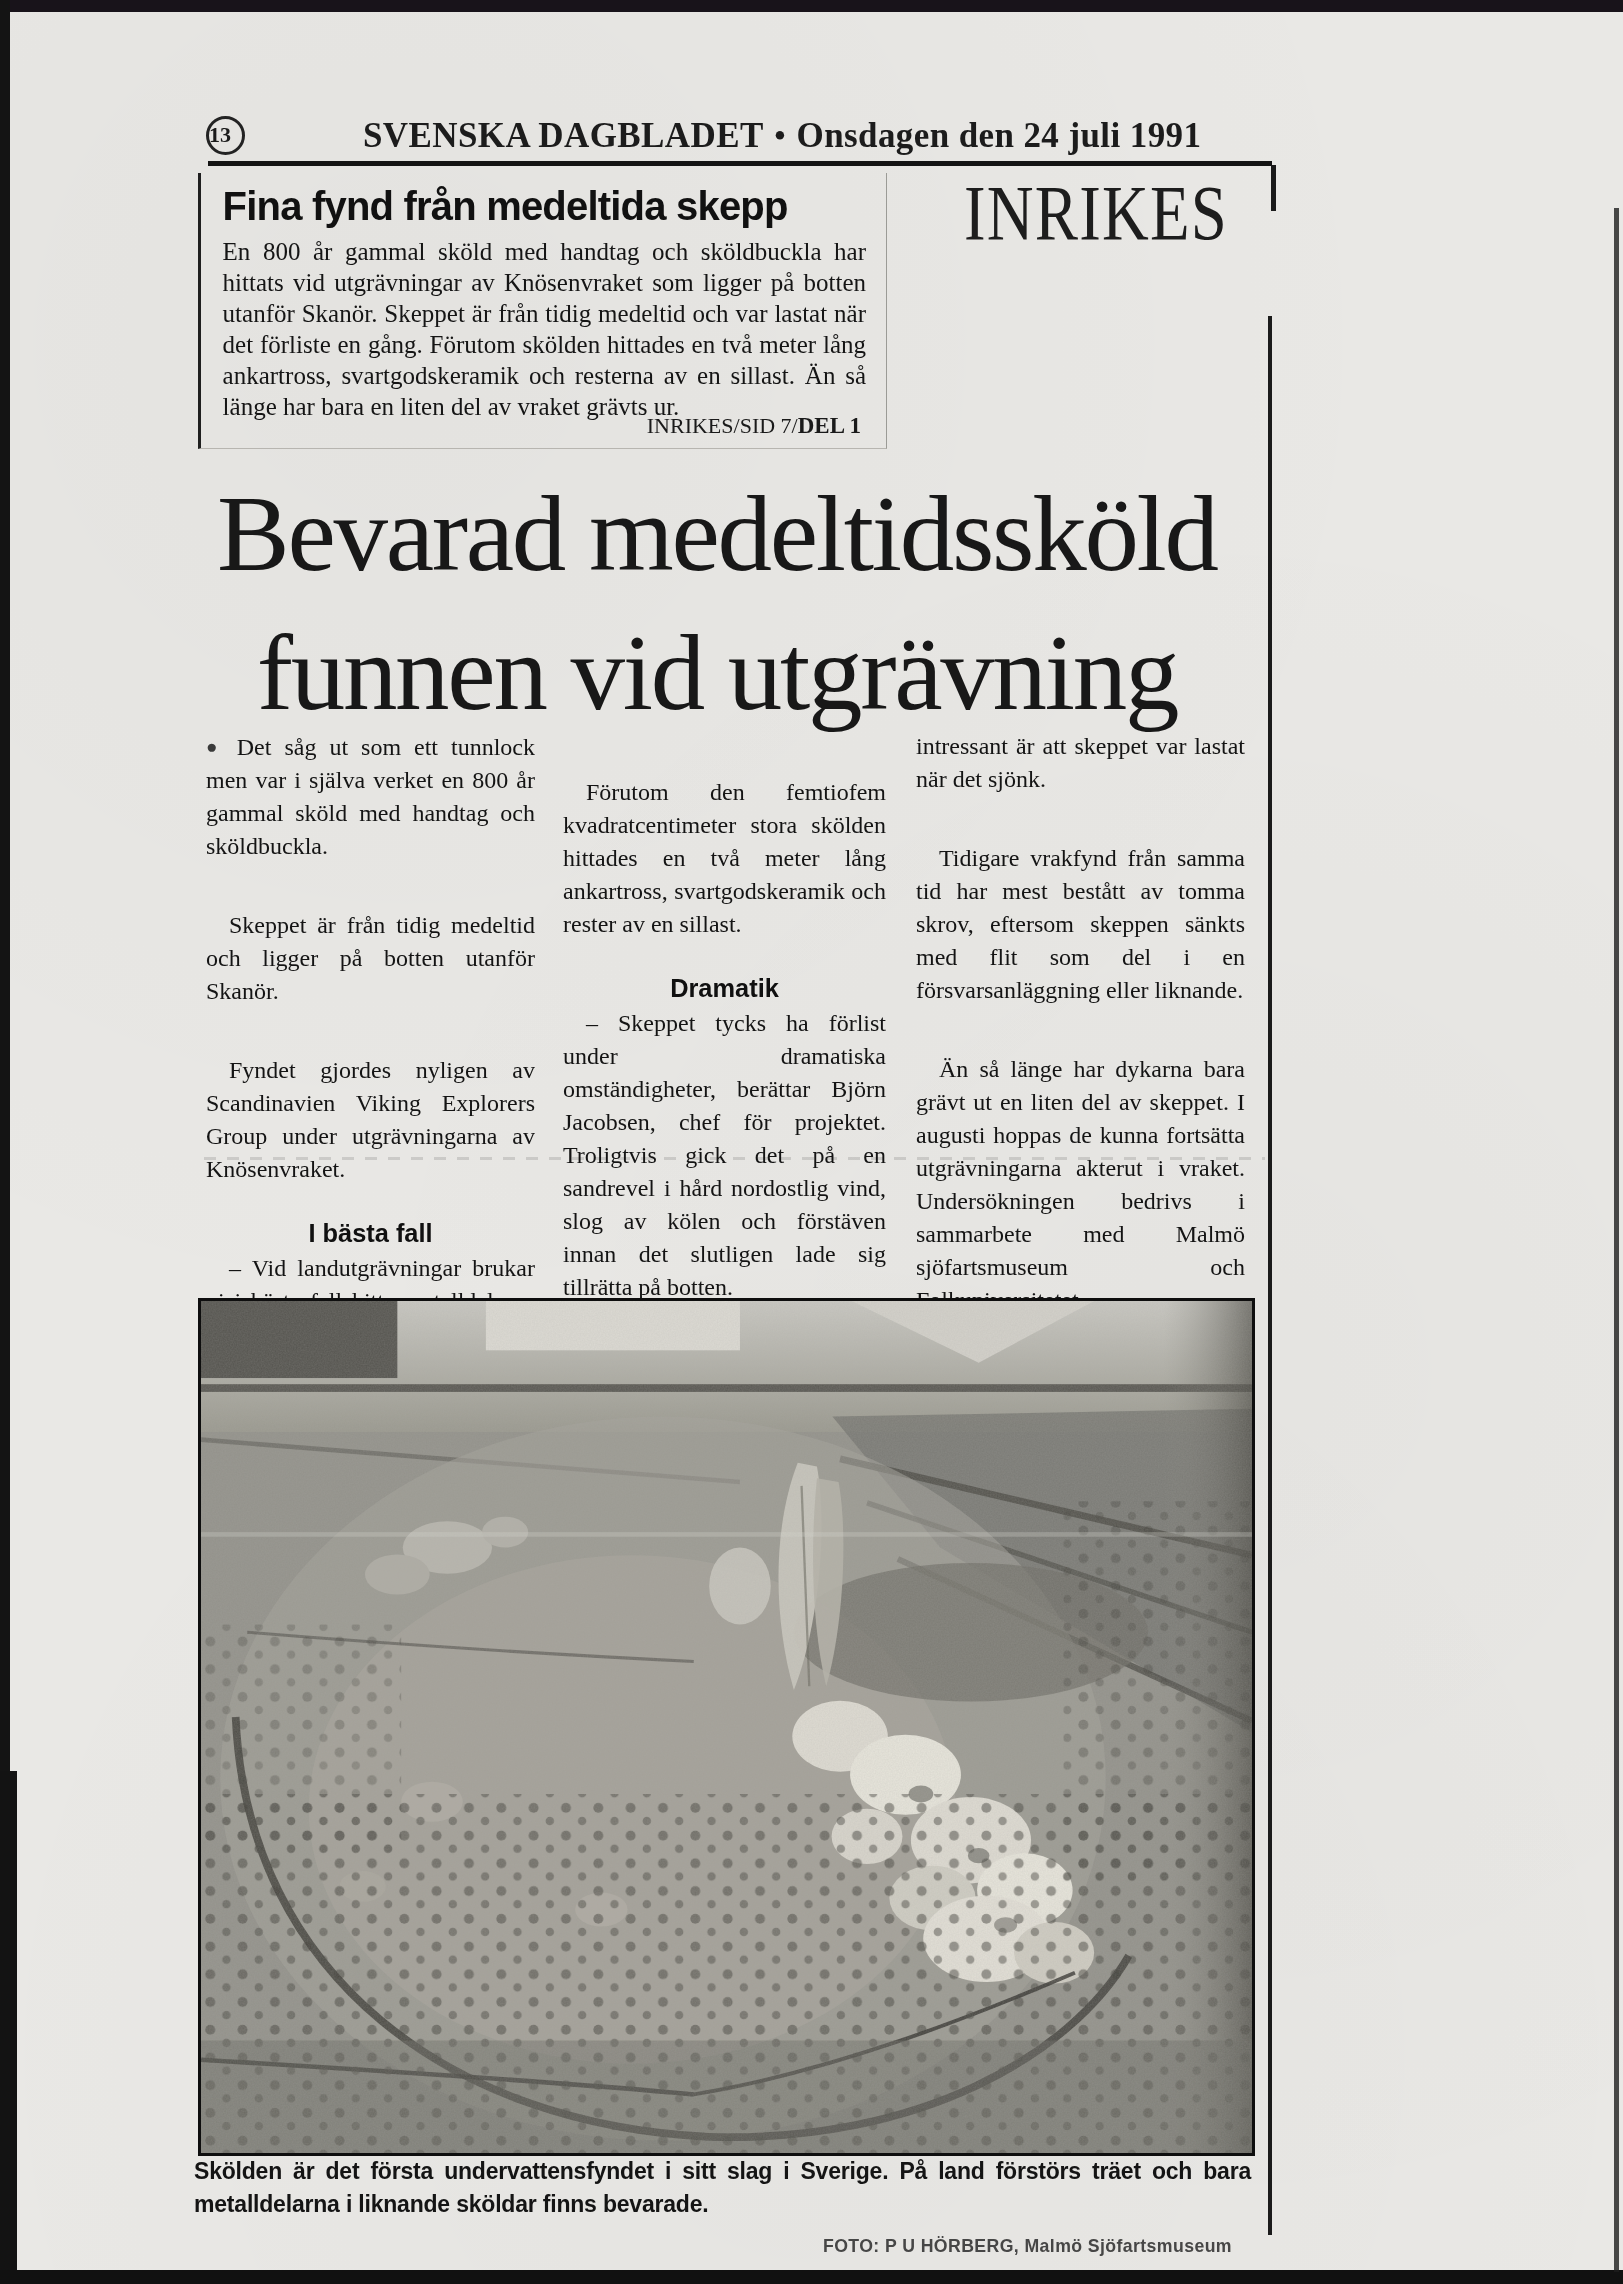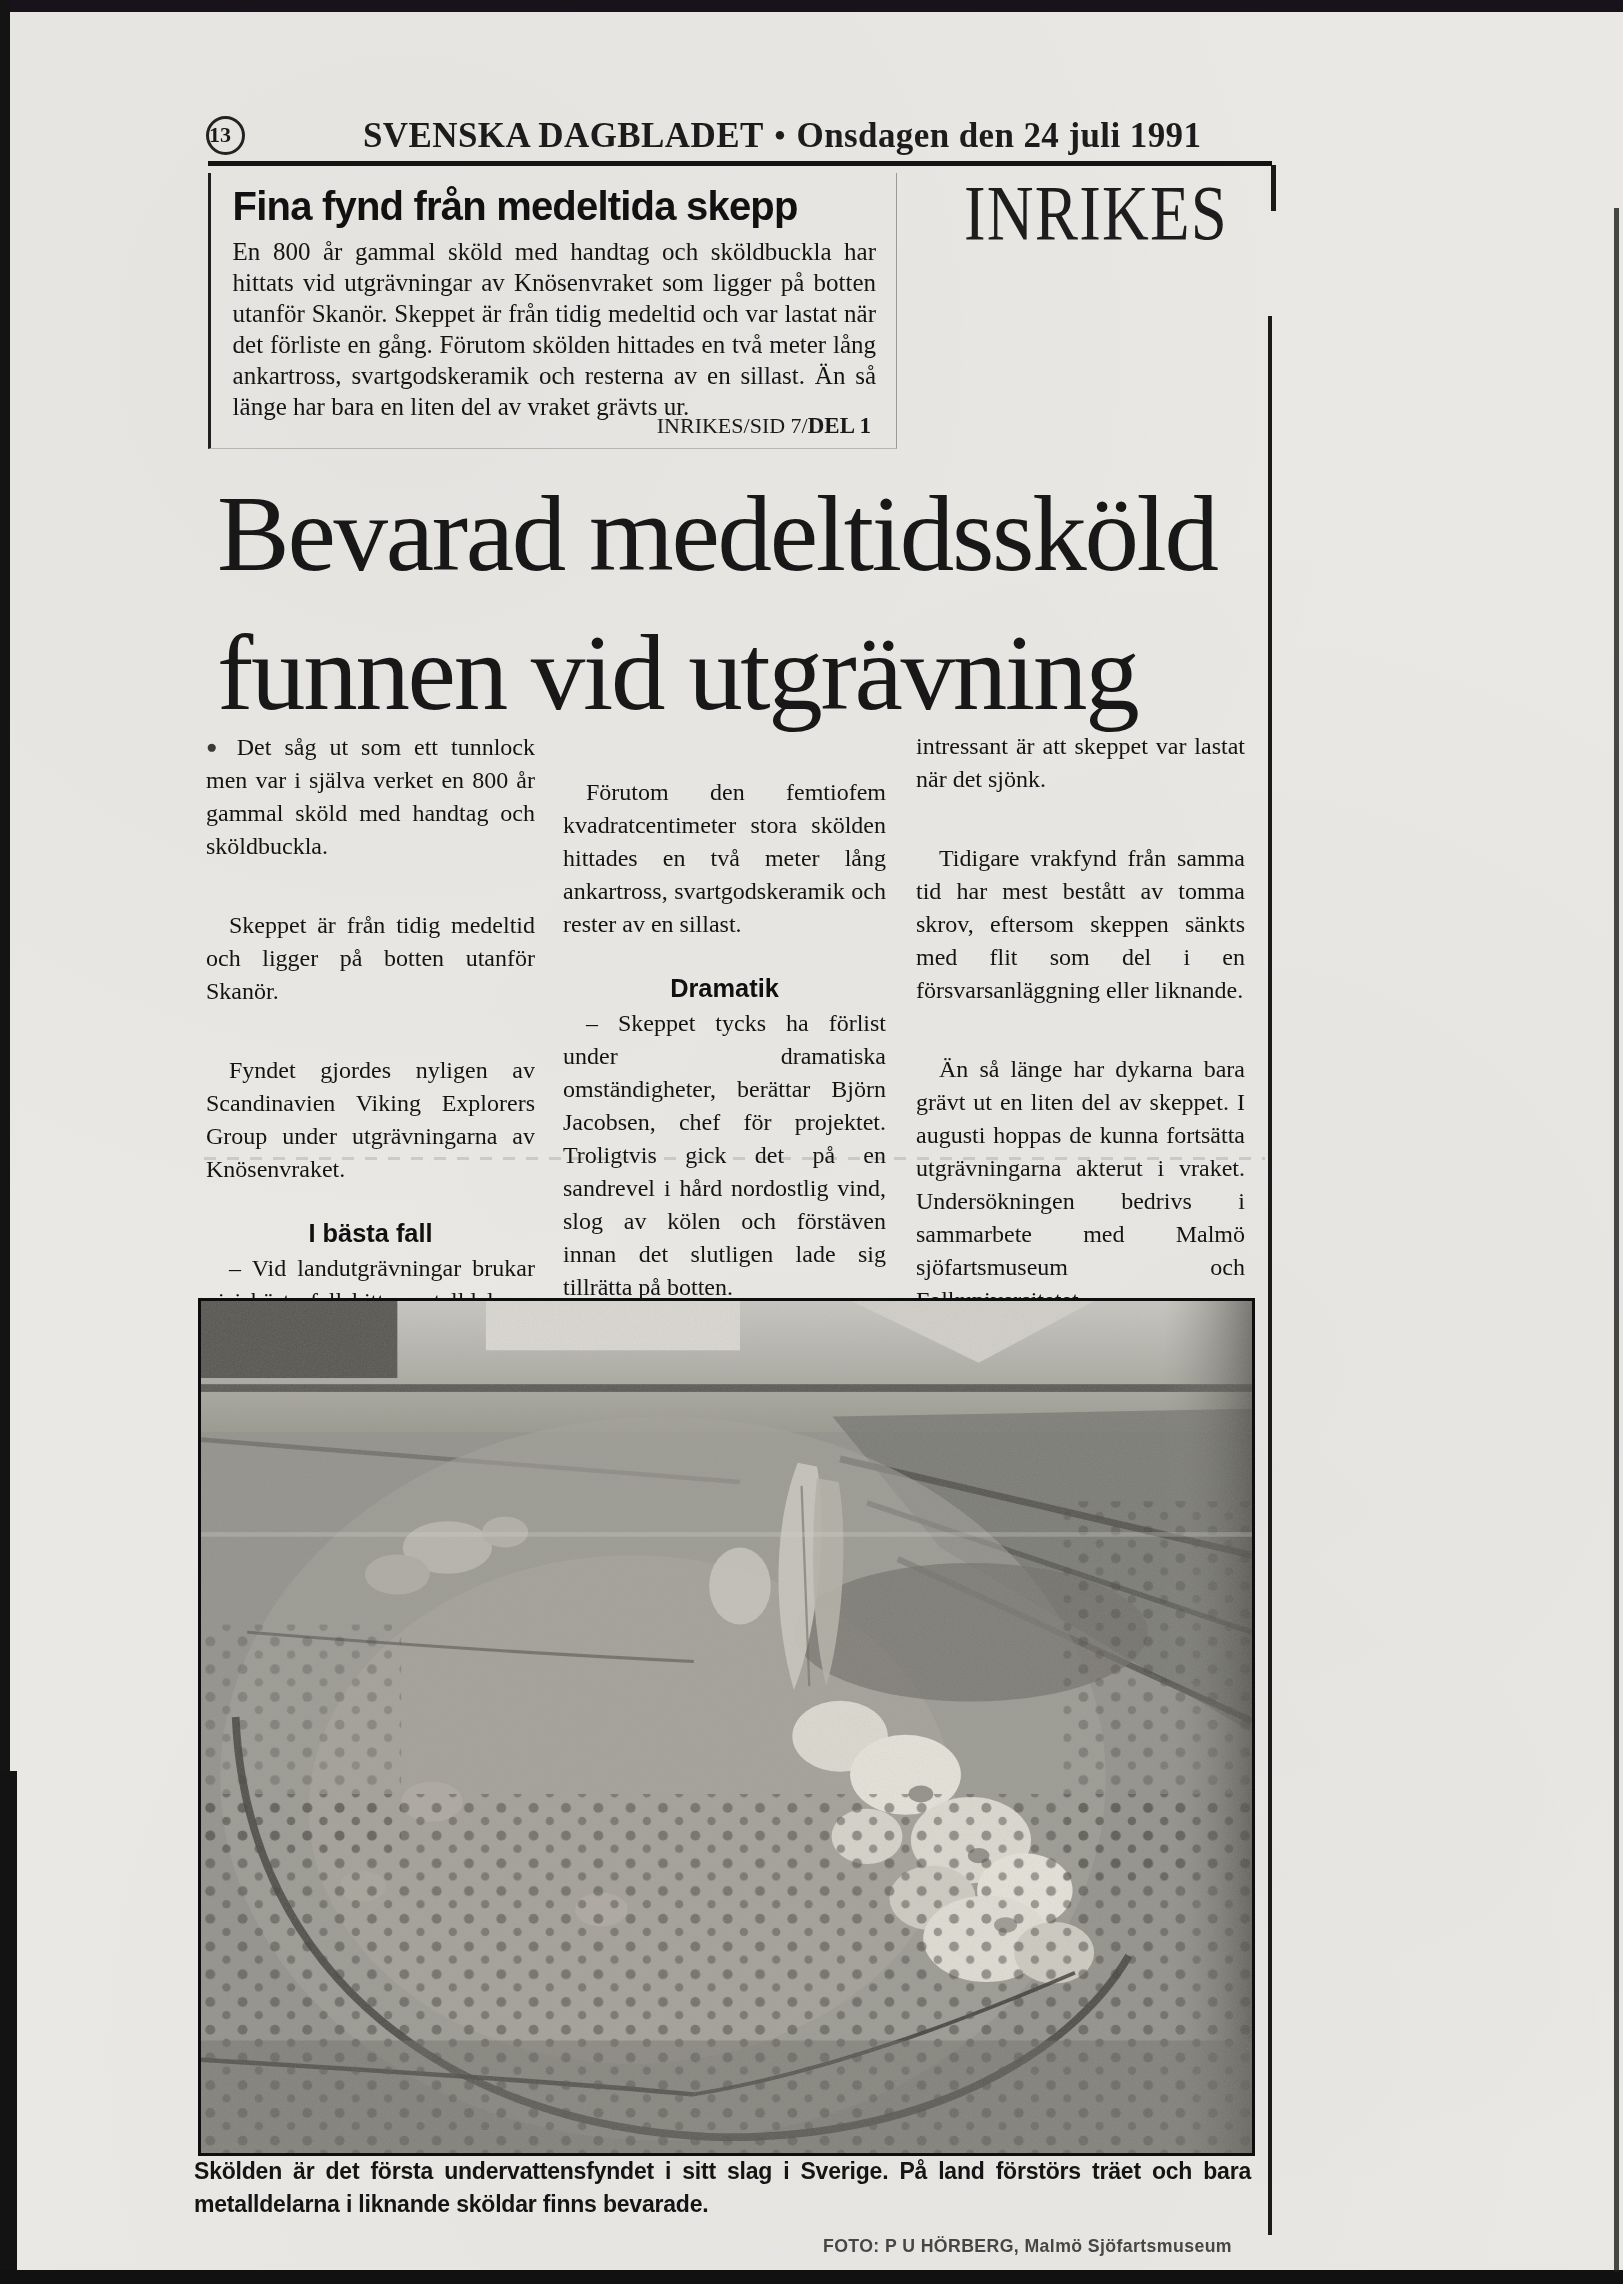--- a/index.html
+++ b/index.html
@@ -26,38 +26,38 @@
   
   .pagenum{position:absolute;left:206px;top:116px;width:39px;height:39px;border:3.1px solid #232323;
     border-radius:50%;box-sizing:border-box;text-align:left;line-height:32px;
     font-size:22px;font-weight:bold;color:#1b1b1b;}
   .masthead{position:absolute;left:353px;top:116px;font-size:35px;font-weight:600;
     color:#1c1c1c;letter-spacing:0.4px;white-space:nowrap;margin-left:10px;}
   .masthead .sep{margin:0 10.8px;font-size:31px;vertical-align:1.5px;}
   .rule-top{position:absolute;left:208px;top:161px;width:1064px;height:5.4px;background:#141414;}
 
   
-  .teaser{position:absolute;left:208px;top:173px;width:689px;height:276px;box-sizing:border-box;
+  .teaser{position:absolute;left:198px;top:173px;width:689px;height:276px;box-sizing:border-box;
     border-left:3.1px solid #1f1f1f;border-right:1.5px solid #9b9b96;border-bottom:1.5px solid #b7b5b0;
     padding:10.8px 20px 7.7px 21.6px;}
   .teaser-title{font-family:"Liberation Sans",sans-serif;font-weight:bold;font-size:40px;
     letter-spacing:-0.8px;color:#111;line-height:45px;margin:0 0 7.7px 0;}
   .teaser-body{font-size:25px;line-height:31px;text-align:justify;color:#151515;}
   .teaser-ref{position:absolute;right:25px;bottom:9.2px;font-family:Liberation Serif, serif;
     font-size:22px;color:#1a1a1a;margin-left:44px;}
   .teaser-ref .b{font-weight:bold;font-size:23px;}
 
   .inrikes{position:absolute;left:964px;top:174px;font-size:79px;line-height:77px;
     color:#1d1d1d;letter-spacing:1.5px;transform:scaleX(.82);transform-origin:left top;white-space:nowrap;}
   .bar-inrikes{position:absolute;left:1271px;top:165px;width:4.6px;height:46px;background:#1a1a1a;}
   .rule-right{position:absolute;left:1268px;top:316px;width:3.9px;height:1919px;background:#1b1b1b;}
 
   
   .headline{position:absolute;left:217px;top:464px;font-size:109px;line-height:139px;
-    letter-spacing:-2.3px;color:#181818;font-weight:normal;white-space:nowrap;}
+    letter-spacing:-2.3px;color:#181818;font-weight:normal;white-space:nowrap;text-align:center;}
 
   
   .col{position:absolute;font-size:24px;line-height:33px;text-align:justify;color:#141414;}
   .col1{left:206px;top:730px;width:329px;}
   .col2{left:563px;top:730px;width:323px;}
   .col3{left:916px;top:730px;width:329px;}
   .col p{margin:0;}
   .para{text-indent:23px;}
   .gap{margin-top:46px !important;}
   .lead .bullet{font-size:19px;color:#3a3a3a;margin-right:12.3px;vertical-align:2.3px;}

